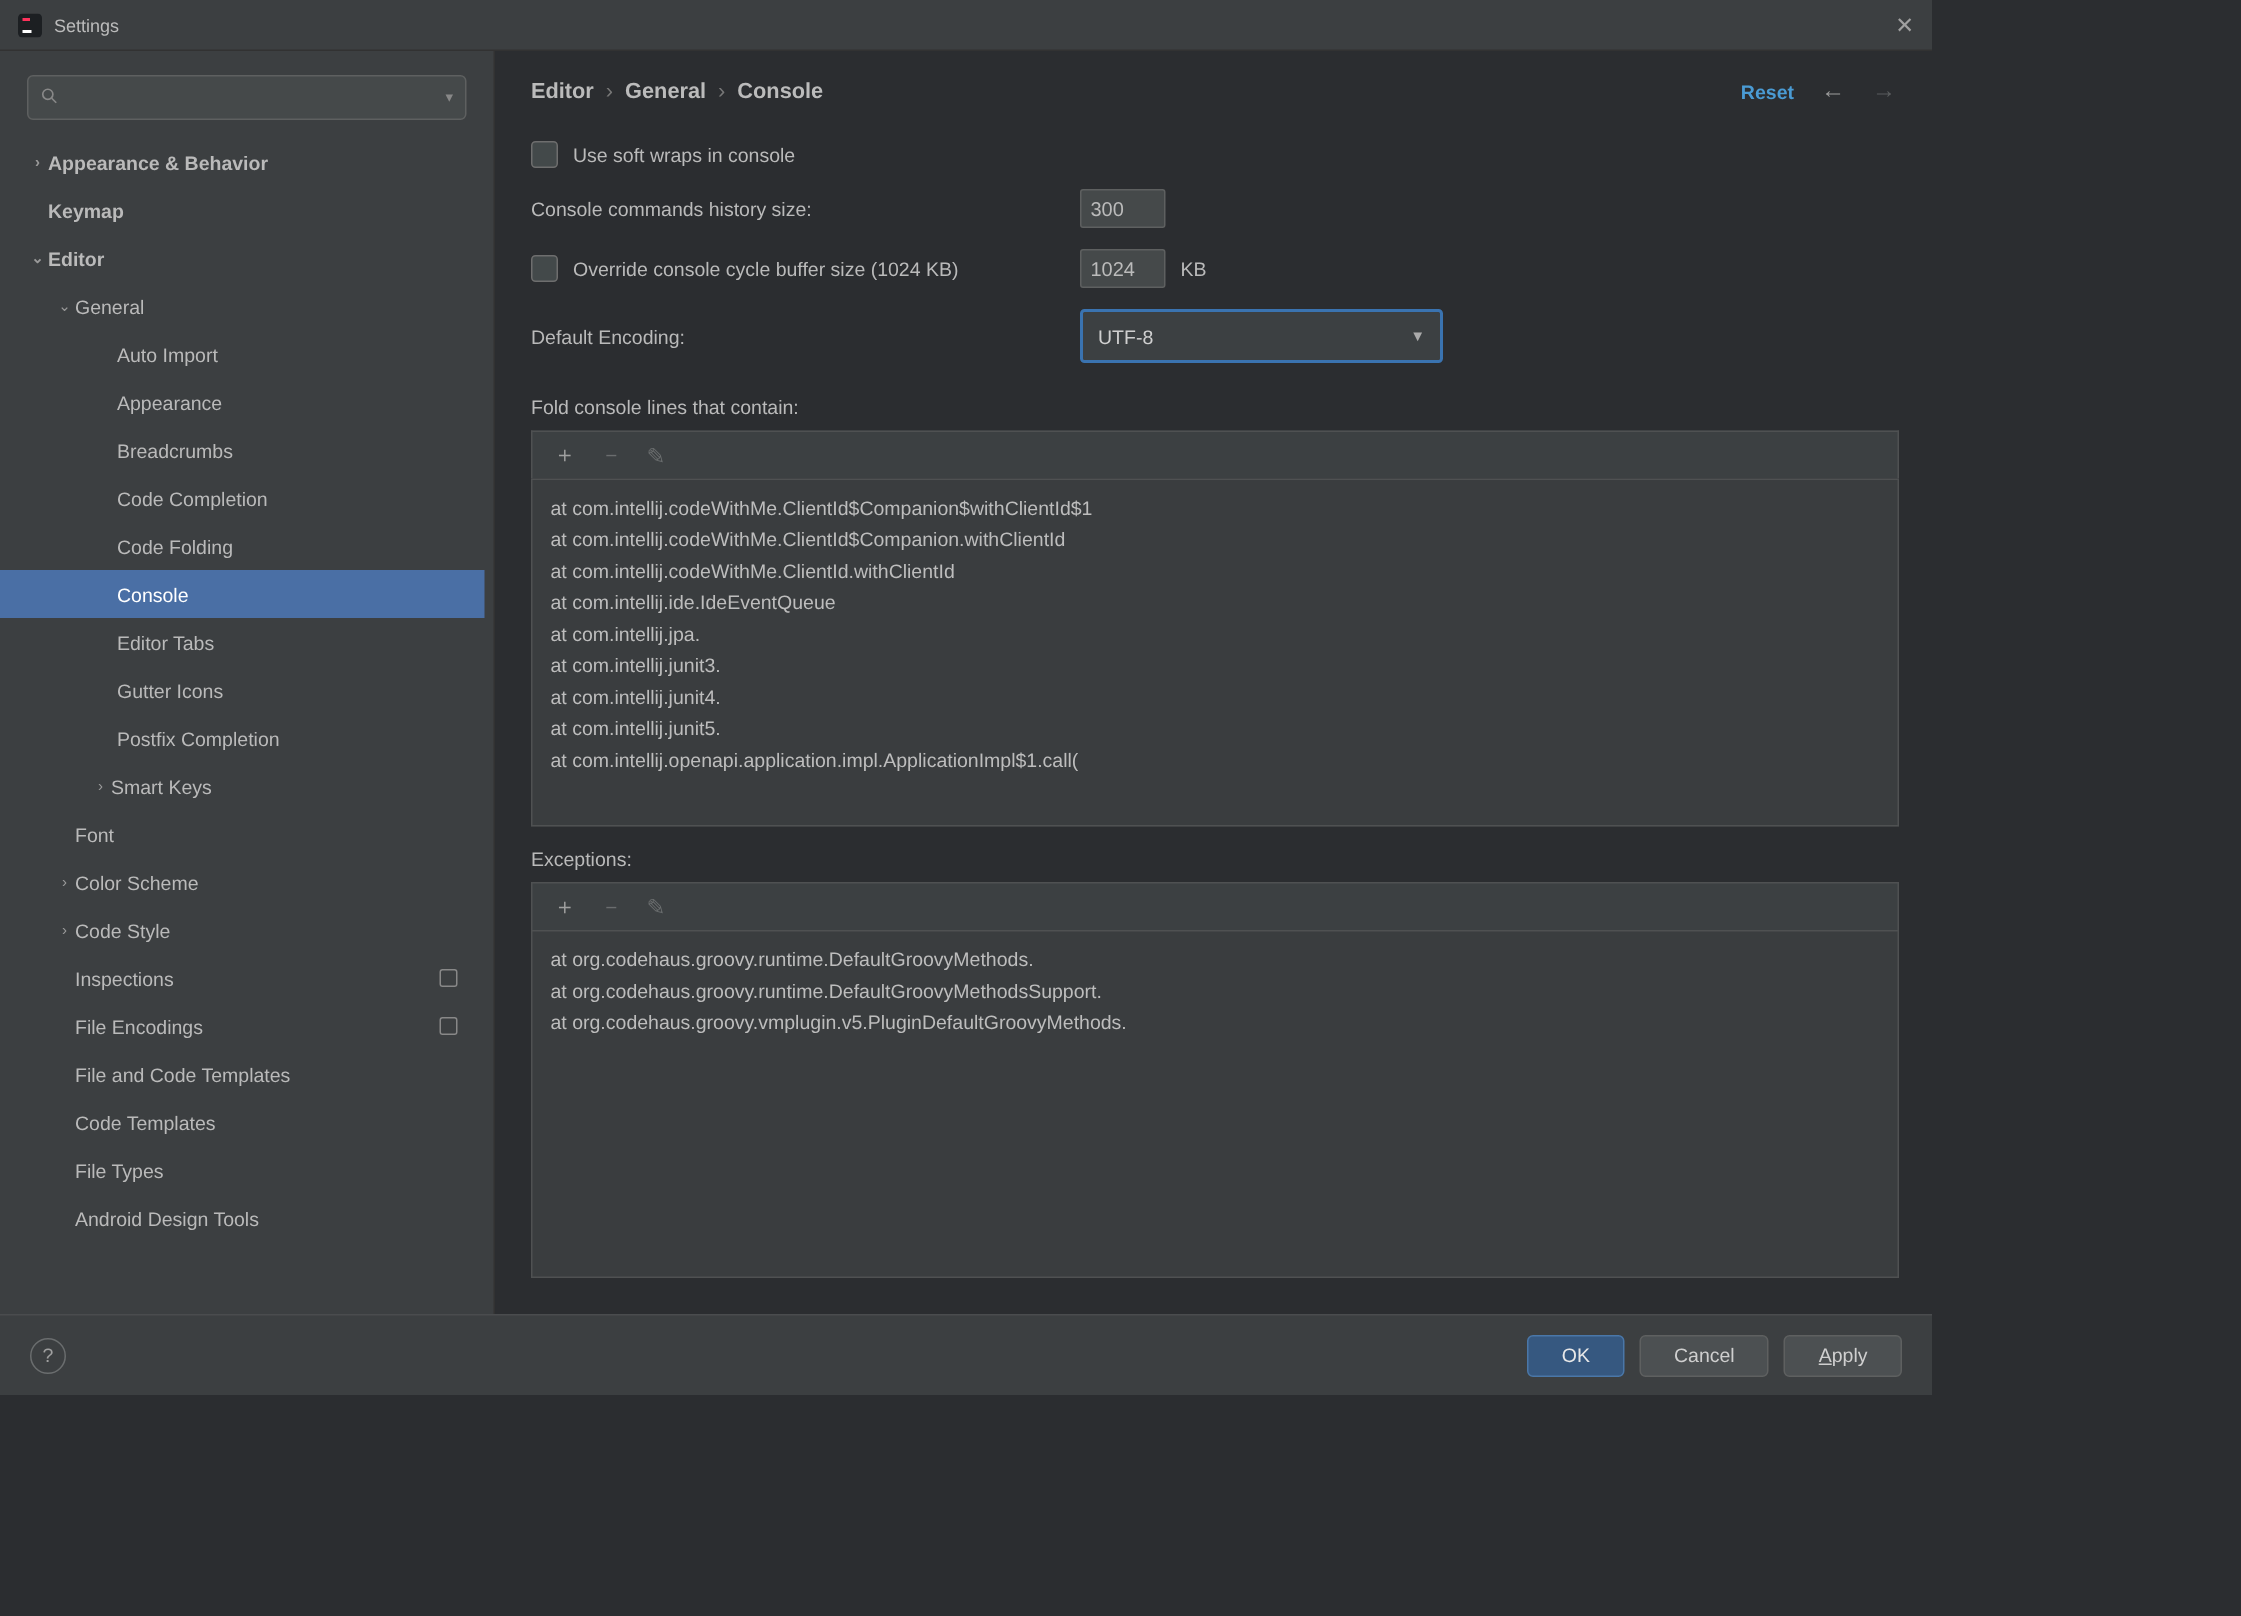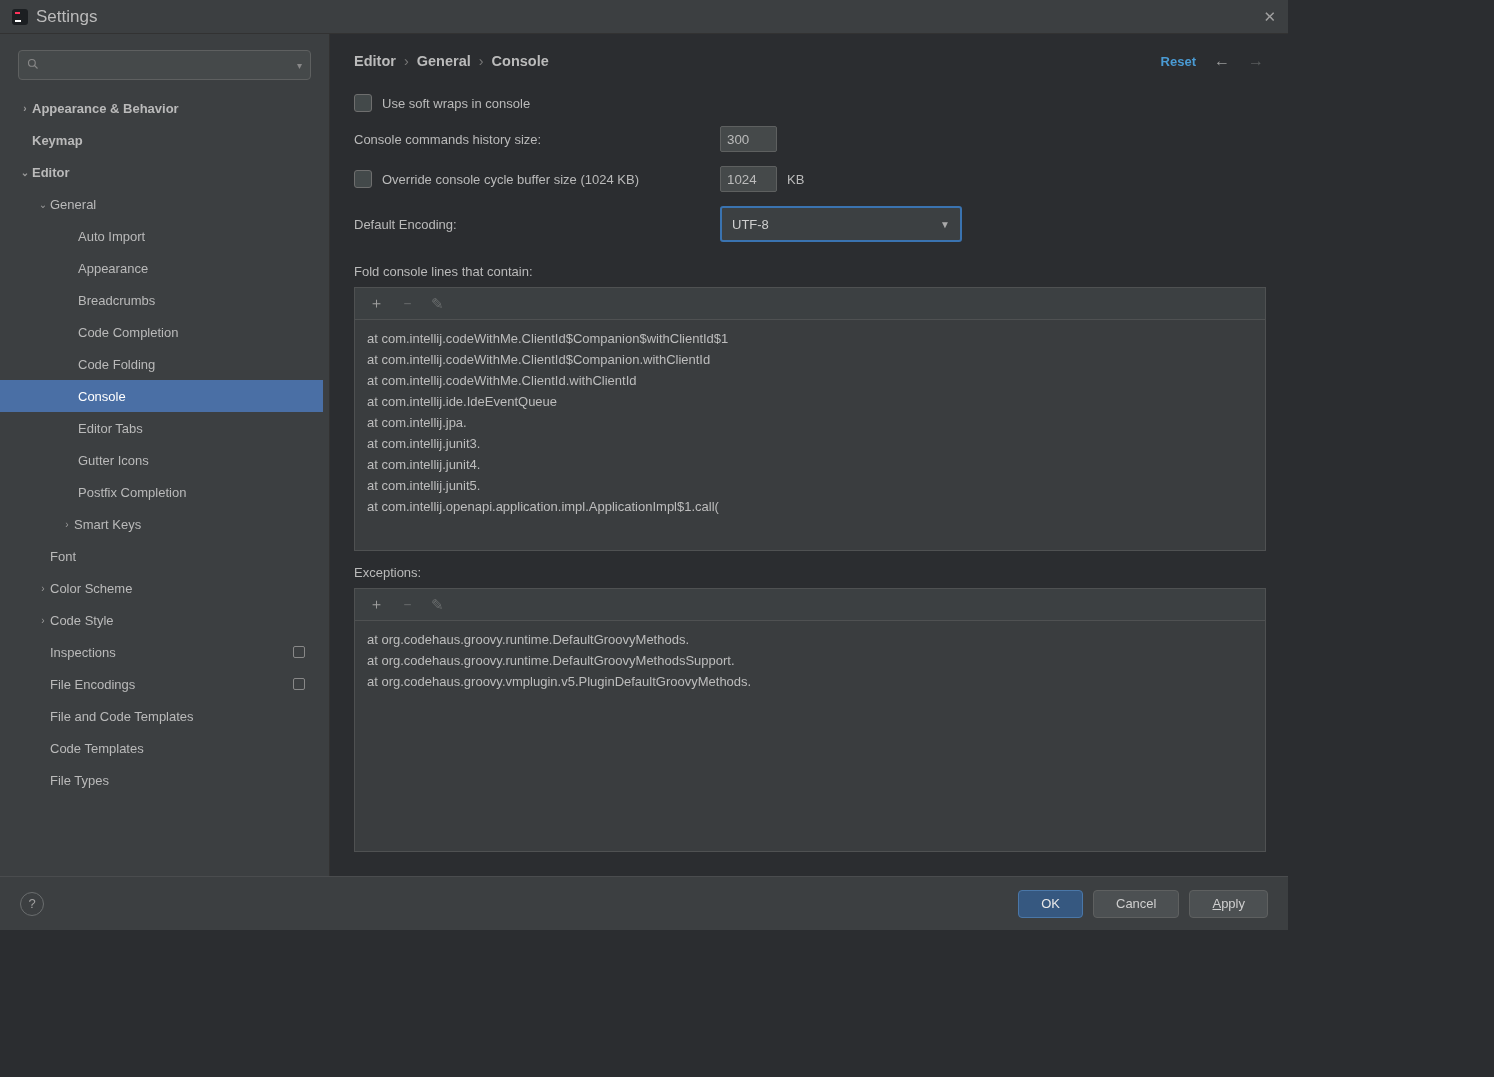--- a/index.html
+++ b/index.html
@@ -22,21 +22,21 @@
     background: #3c3f41;
     border-bottom: 1px solid #323232;
   }
   .titlebar-icon {
     width: 16px; height: 16px;
     margin-right: 8px;
     display: flex;
     align-items: center;
     justify-content: center;
   }
-  .titlebar-title { color: #bbbbbb; font-size: 17px; }
+  .titlebar-title { color: #bbbbbb; font-size: 12px; }
   .titlebar-close { margin-left: auto; color: #a0a0a0; cursor: pointer; font-size: 15px; }
 
   .body {
     flex: 1;
     display: flex;
     min-height: 0;
   }
   .sidebar {
     width: 330px;
     background: #3c3f41;
@@ -324,20 +324,24 @@
           <span>File and Code Templates</span>
         </div>
       <div class="tree-item ind-1">
           <span class="spacer"></span>
           <span>Code Templates</span>
         </div>
       <div class="tree-item ind-1">
           <span class="spacer"></span>
           <span>File Types</span>
         </div>
+      <div class="tree-item ind-1">
+          <span class="spacer"></span>
+          <span>Android Design Tools</span>
+        </div>
     </div>
   </div>
 
   <div class="main">
     <div class="header-row">
       <div class="breadcrumb">
         <span>Editor</span>
         <span class="sep">›</span>
         <span>General</span>
         <span class="sep">›</span>

